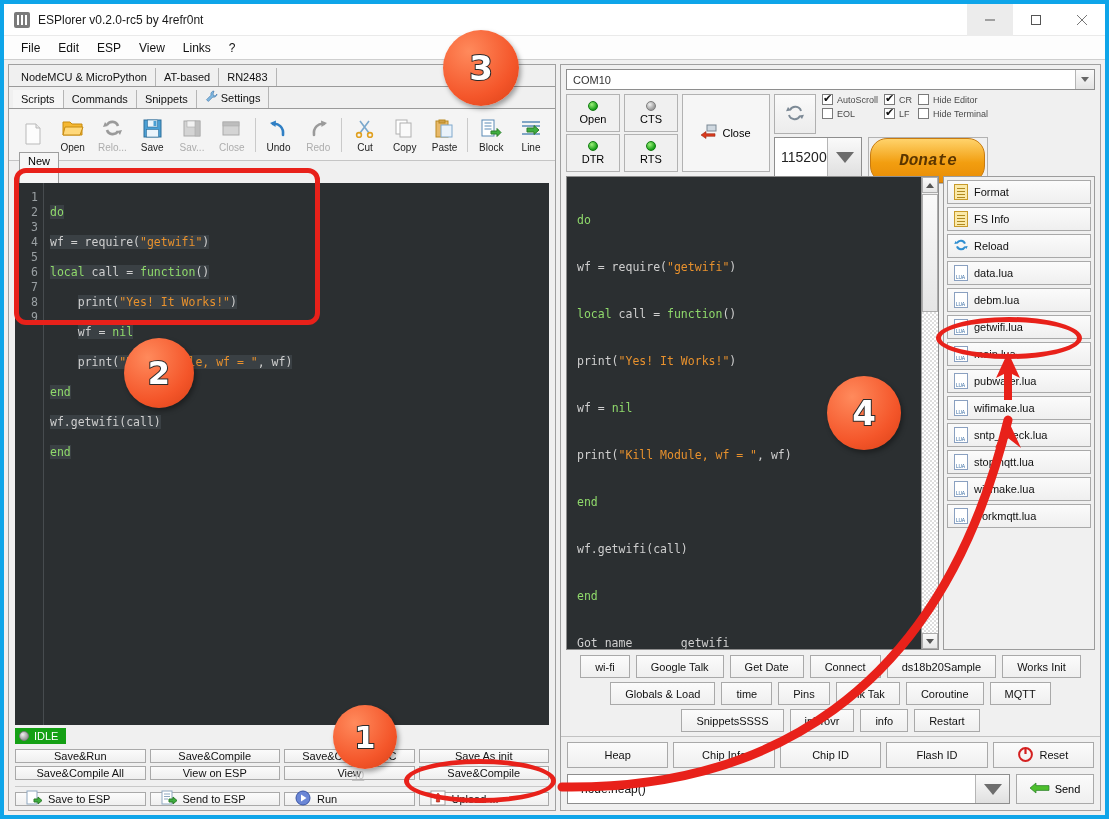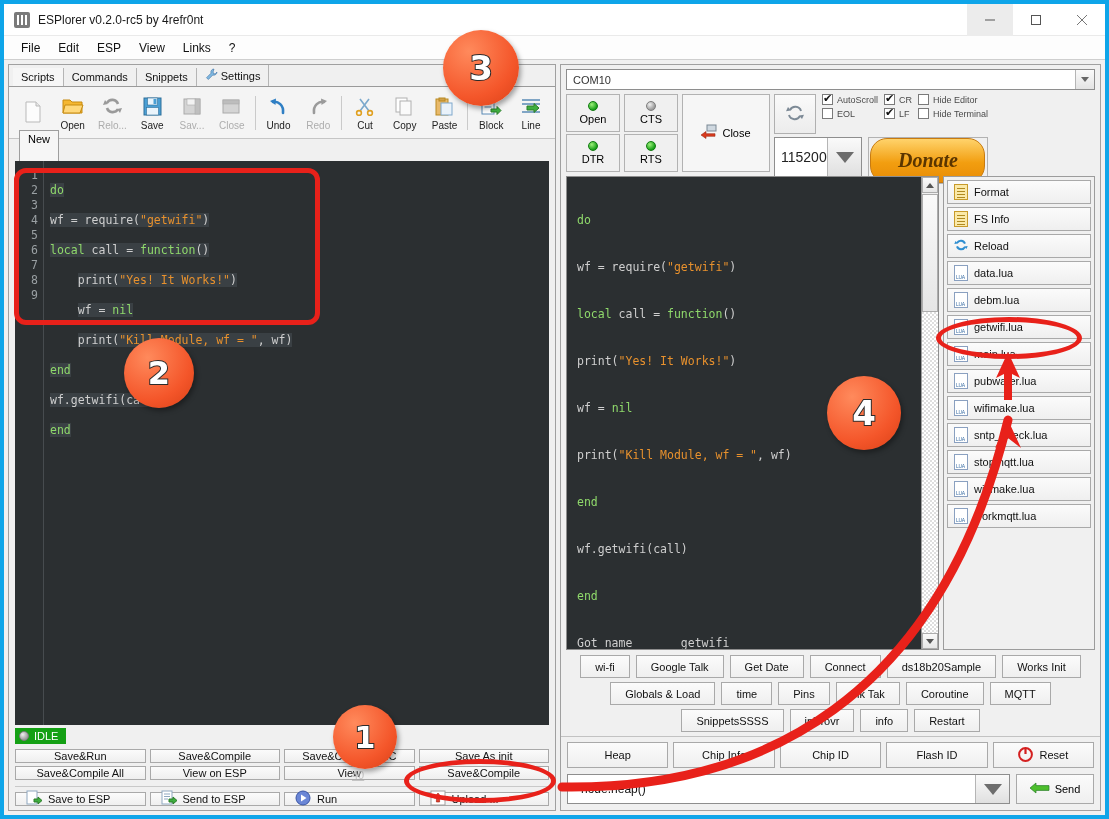--- a/index.html
+++ b/index.html
@@ -139,22 +139,22 @@
   .chk { display:flex; align-items:center; gap:4px; font-size:9px; color:#4a4a4a; }
   .cbox { width:11px; height:11px; border:1px solid #7a7a7a; background:#fff; position:relative; flex:0 0 11px; }
   .cbox.on:after{ content:"✔"; position:absolute; left:0px; top:-3px; font-size:11px; color:#111; }
   .baud { width:88px; height:40px; border:1px solid #8e8e8e; background:#fff; display:flex;
           align-items:center; padding-left:6px; font-size:14px; color:#222; }
   .baud .arrow { margin-left:auto; width:34px; height:38px; background:linear-gradient(#fafafa,#e0e0e0);
                  border-left:1px solid #b5b5b5; display:flex; align-items:center; justify-content:center; }
   .donate { width:115px; height:45px; border-radius:17px; border:1px solid #c87b10;
             background:linear-gradient(#ffd36b,#f29e10 55%,#e88b05);
             display:flex; align-items:center; justify-content:center;
-            font-style:italic; font-weight:bold; font-size:20px; color:#5a3500;
-            font-family:Liberation Serif, serif; }
+            font-style:italic; font-weight:bold; font-size:16px; color:#5a3500;
+            font-family:Liberation Mono, monospace; }
   .donatebox{ border:1px solid #b2b2b2; flex:1 1 auto; display:flex; align-items:center; justify-content:center; }
 
   .midwrap { flex:1 1 auto; display:flex; padding:0 5px 2px 5px; gap:4px; min-height:0; }
   .termwrap { flex:1 1 auto; border:1px solid #8e8e8e; background:#2b2f31; display:flex; min-height:0; position:relative; }
   .term { flex:1 1 auto; padding:8px 8px 0 10px; color:#d6d6d6;
           font-family:"DejaVu Sans Mono", monospace; font-size:11.5px; line-height:23.5px;
           white-space:pre; overflow:hidden; }
   .sbar { width:17px; flex:0 0 17px; background:#f0f0f0; border-left:1px solid #9c9c9c;
           display:flex; flex-direction:column; }
   .sbtn { height:16px; background:linear-gradient(#fafafa,#e6e6e6); border:1px solid #adadad;
@@ -235,20 +235,25 @@
     <div class="mi">ESP</div>
     <div class="mi">View</div>
     <div class="mi">Links</div>
     <div class="mi">?</div>
   </div>
 
   <div class="bodywrap">
 
     <div class="leftpane">
 
+      <div class="tabstrip">
+        <div class="tab active">NodeMCU &amp; MicroPython</div>
+        <div class="tab">AT-based</div>
+        <div class="tab">RN2483</div>
+      </div>
 
       <div class="tabstrip2">
         <div class="tab active">
           <span>Scripts</span>
         </div>
         <div class="tab">
           <span>Commands</span>
         </div>
         <div class="tab">
           <span>Snippets</span>

